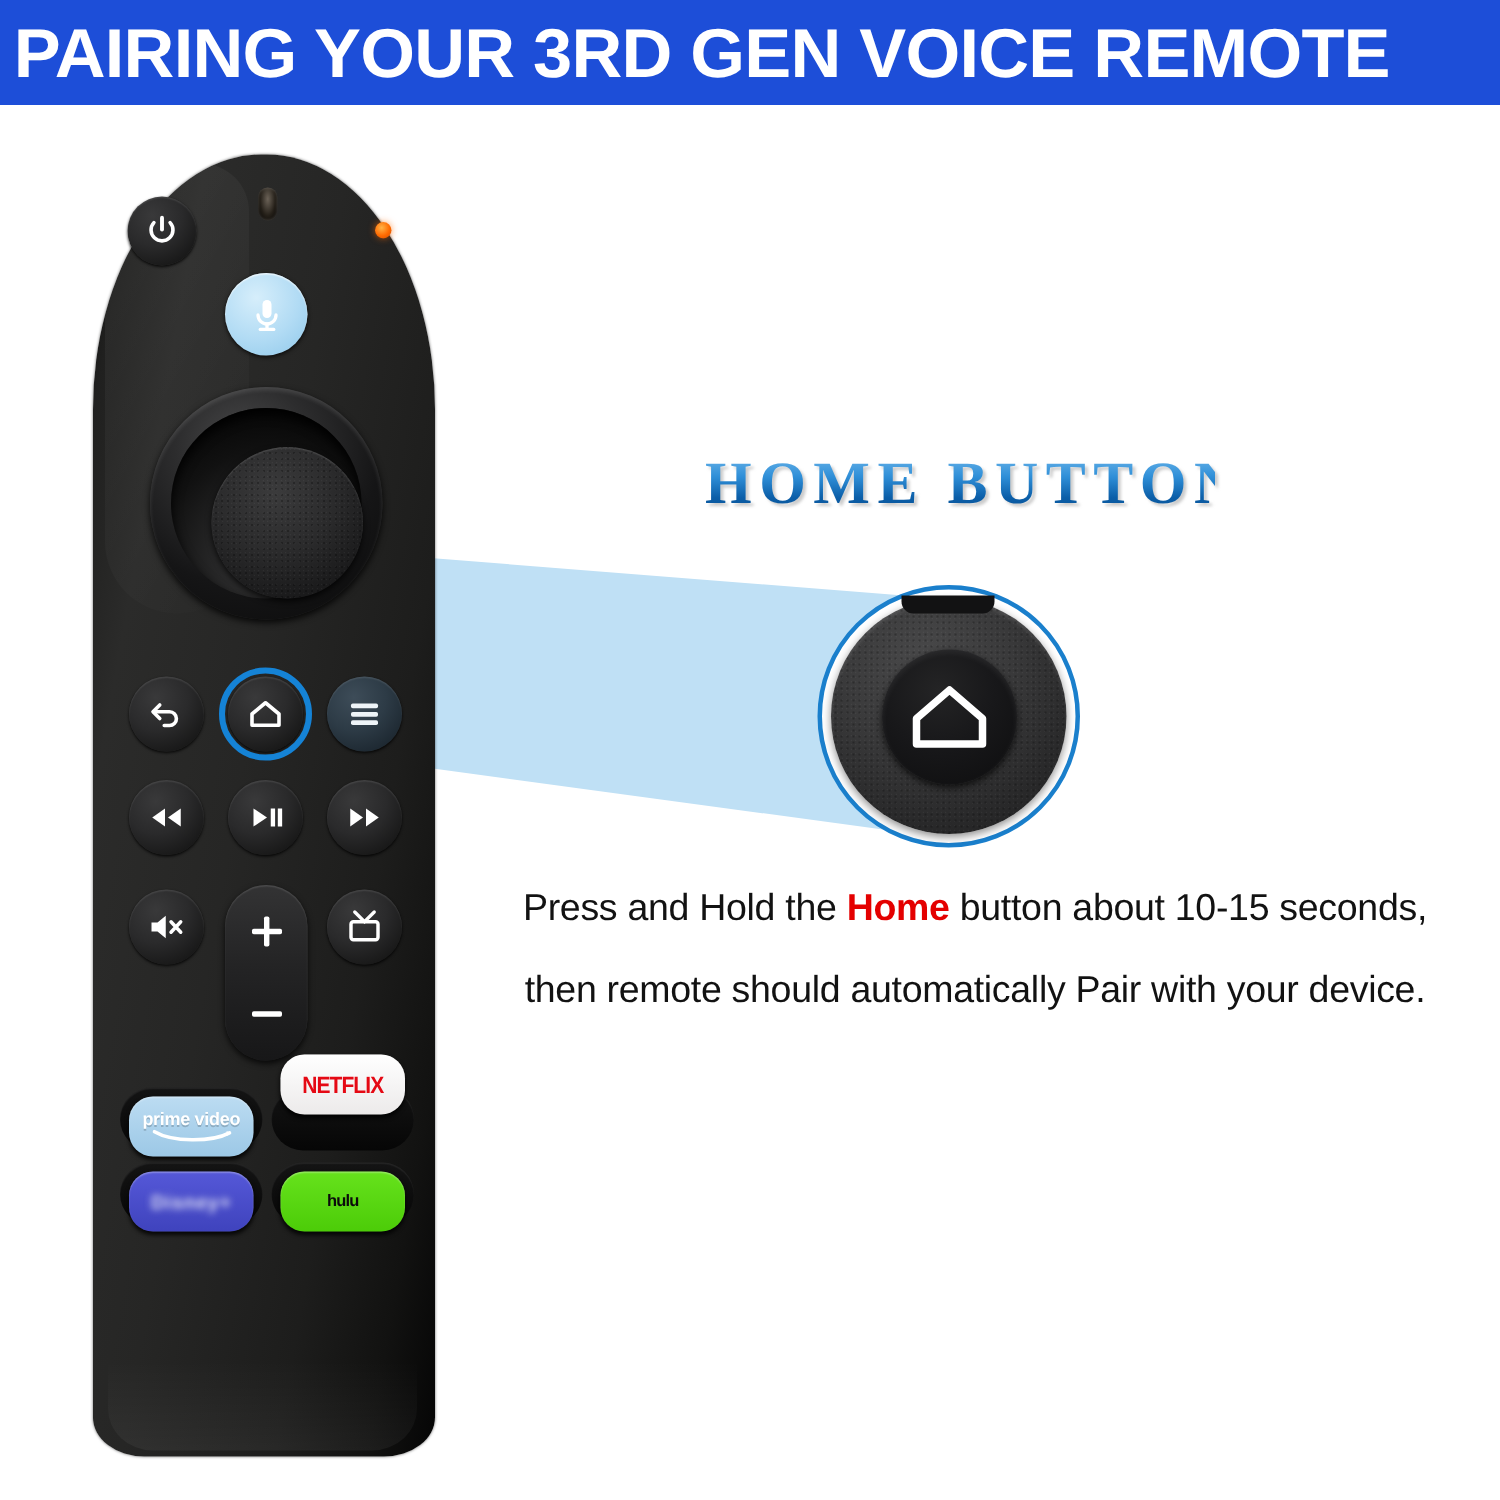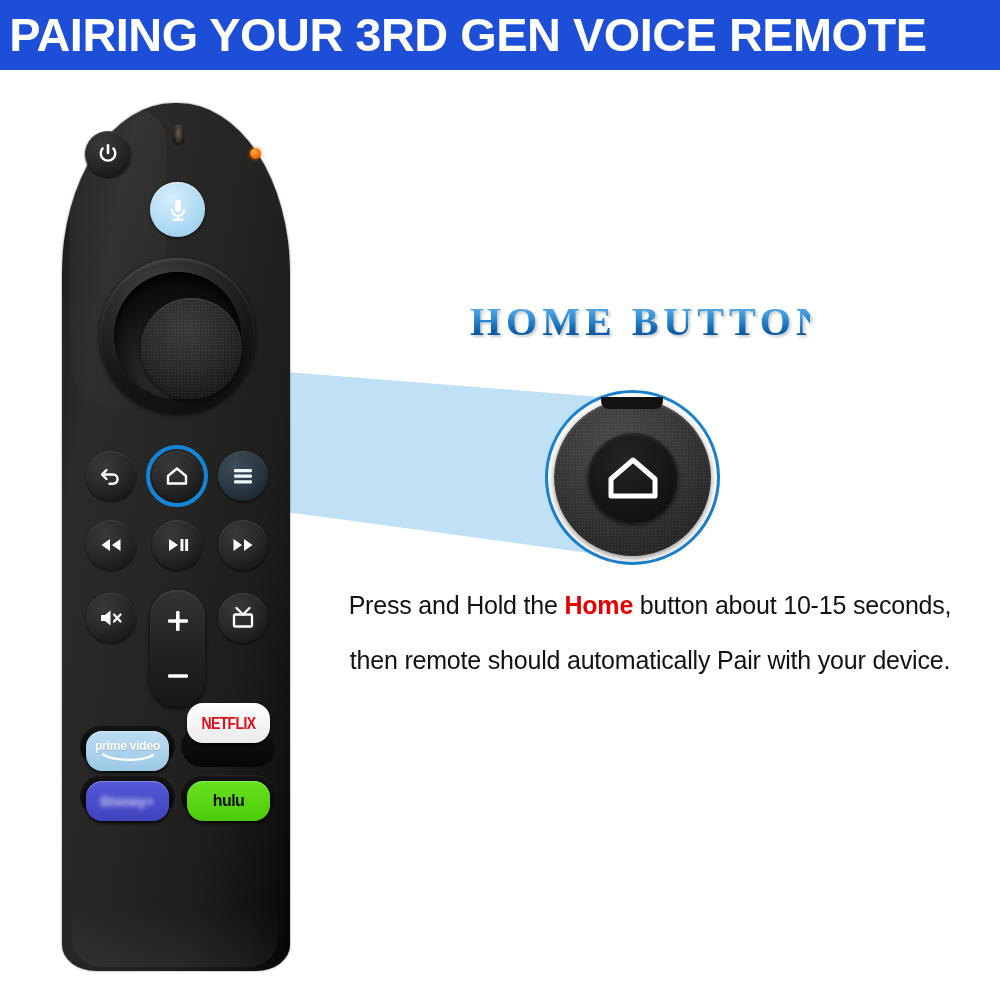--- a/index.html
+++ b/index.html
@@ -137,21 +137,21 @@
   .bz3{left:18px;top:672px;}
   .bz4{left:119px;top:672px;}
   .prime-txt{
     font-size:12px;font-weight:bold;color:#ffffff;line-height:1;
     letter-spacing:-.2px;text-shadow:0 1px 0 rgba(0,0,0,.18);margin-bottom:1px;
   }
   .netflix-txt{
     font-size:14px;font-weight:bold;color:#e50914;letter-spacing:-.6px;
     transform:scaleY(1.12);
   }
-  .hulu-txt{font-size:16px;font-weight:bold;color:#0b0b0b;letter-spacing:-.6px;}
+  .hulu-txt{font-size:11px;font-weight:bold;color:#0b0b0b;letter-spacing:-.6px;}
   .disney-blur{
     font-size:13px;font-weight:bold;color:#dfe0f5;letter-spacing:.5px;
     filter:blur(2.6px);
   }
   
   .beam{
     position:absolute;left:0;top:0;width:1000px;height:1000px;
     pointer-events:none;
   }
   .mag-circle{

